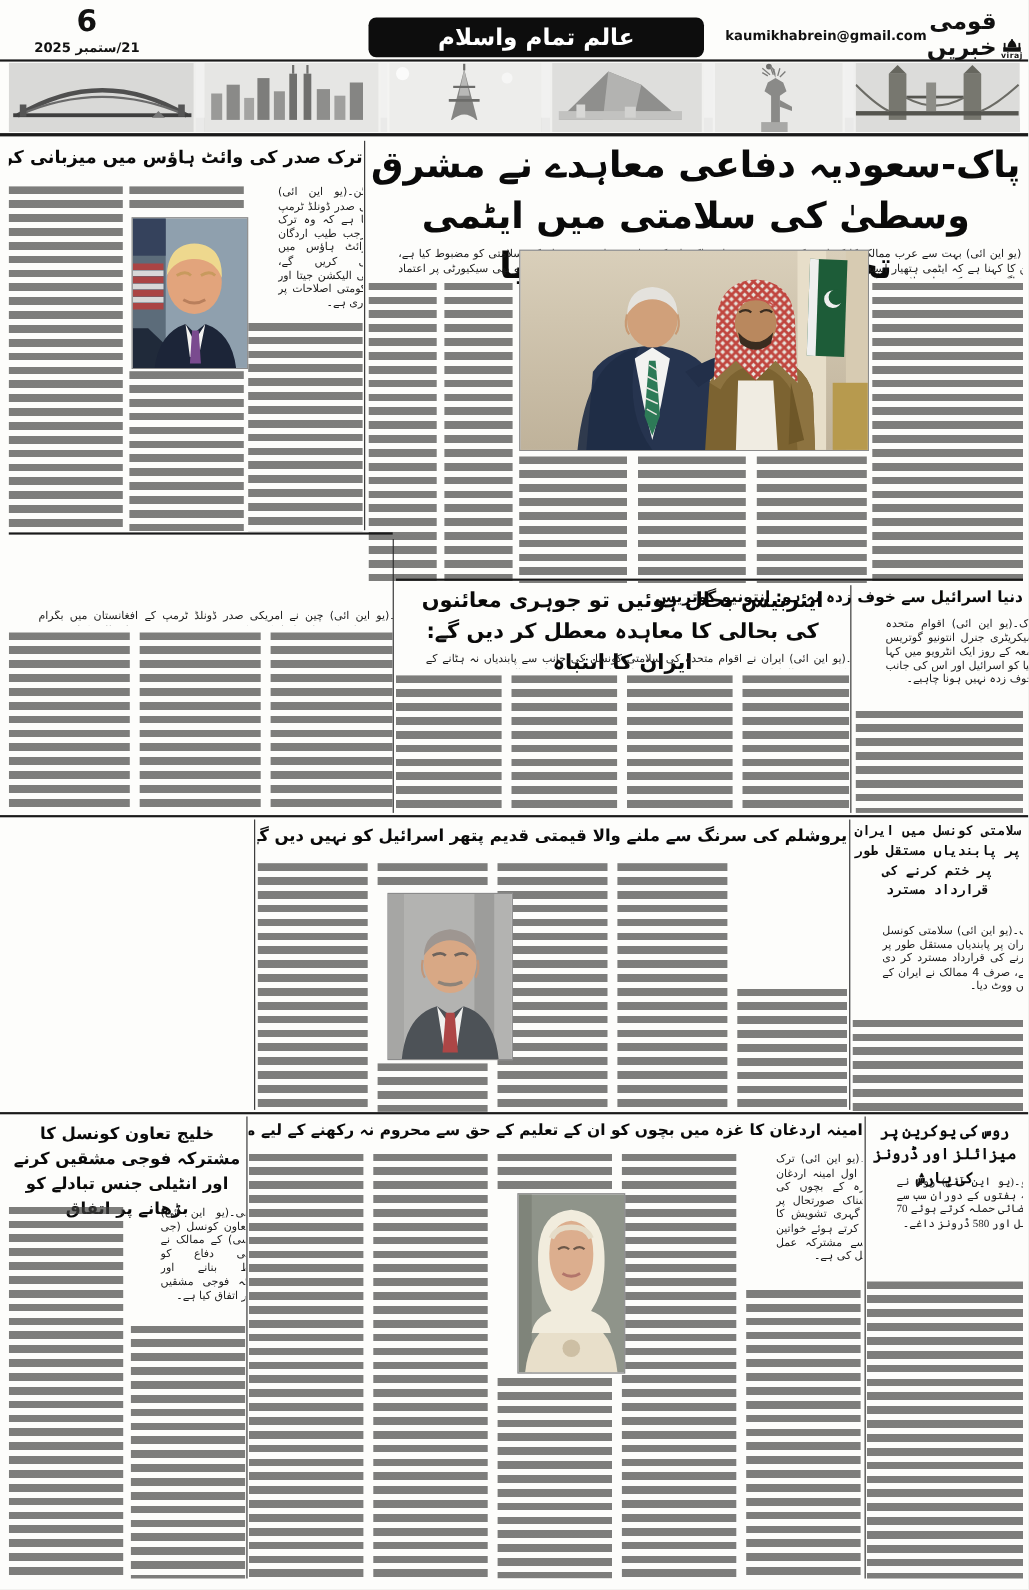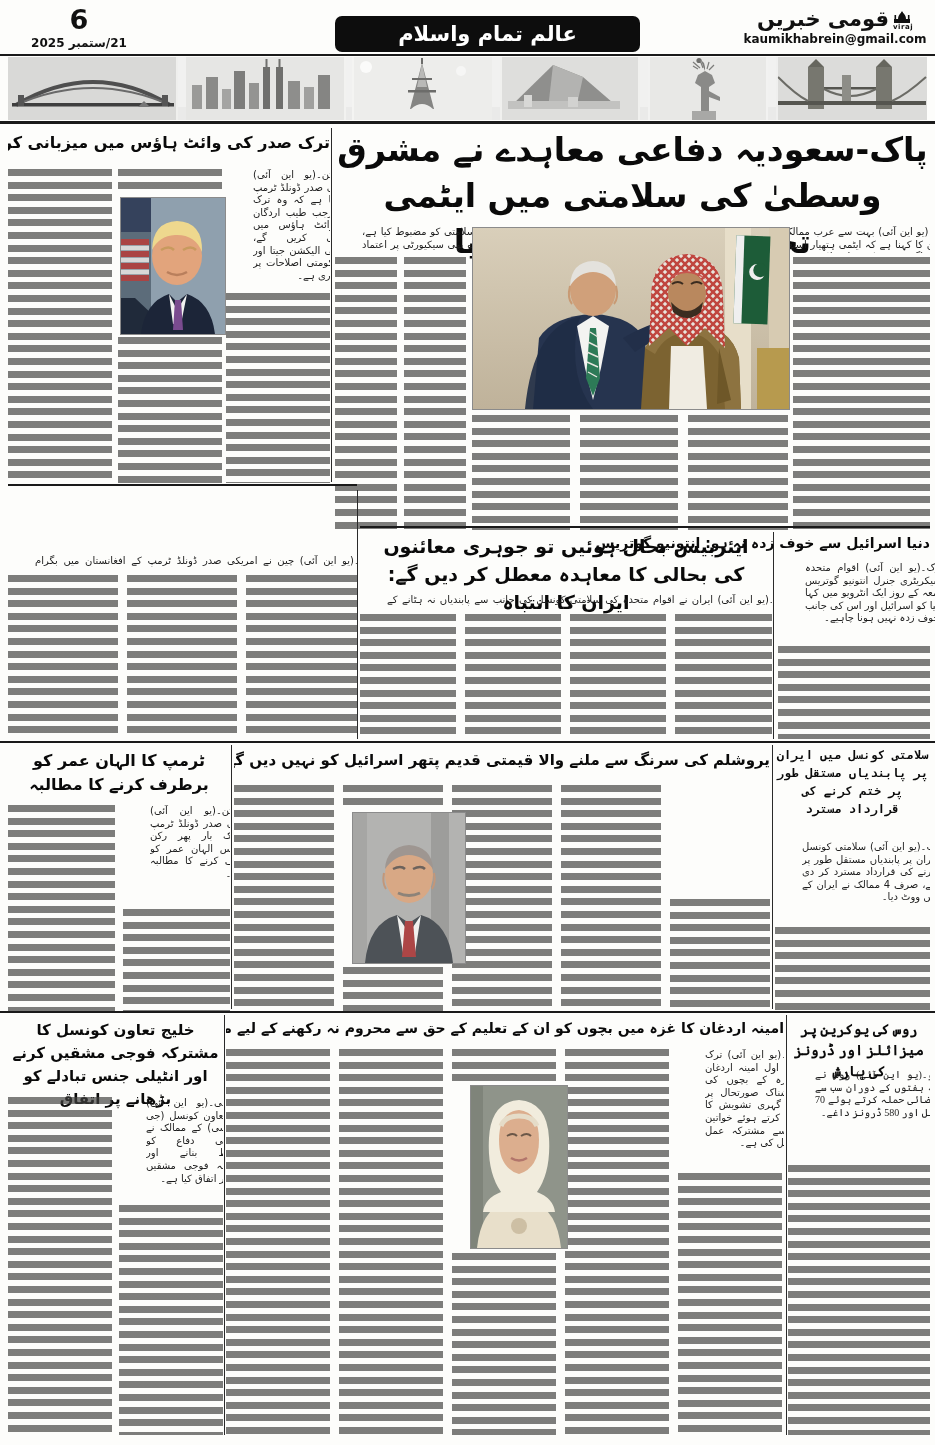--- a/index.html
+++ b/index.html
@@ -26,24 +26,24 @@
   .photo{position:absolute;border:1px solid #8b8b8b;background:#ccc;overflow:hidden;}
   .photo svg{display:block;}
   
   .pagenum{font-size:27px;font-weight:bold;line-height:1;}
   .pagedate{font-size:12px;font-weight:bold;margin-top:3px;}
   .secbar{
     background:#0d0d0d;color:#fff;border-radius:7px;
     display:flex;align-items:center;justify-content:center;
     font-weight:bold;font-size:21px;letter-spacing:1px;
   }
-  .masthead{display:flex;flex-direction:column;align-items:center;}
+  .masthead{display:flex;flex-direction:row;align-items:center;}
   .mastrow{display:flex;align-items:flex-end;gap:4px;direction:ltr;}
   .mastname{font-size:21px;font-weight:bold;direction:rtl;}
-  .viraj{display:flex;flex-direction:column;align-items:flex-start;line-height:1;}
+  .viraj{display:flex;flex-direction:column;align-items:center;line-height:1;}
   .viraj .vtxt{font-size:7px;font-weight:bold;letter-spacing:.5px;direction:ltr;}
   .mastemail{font-size:12px;font-weight:bold;direction:ltr;margin-top:1px;}
 </style>
 </head>
 <body>
 
 <div class="page">
 
   <div class="abs" style="left:14px;top:6px;width:130px;text-align:center;">
     <div class="pagenum">6</div>
@@ -263,26 +263,20 @@
   <div class="vr" style="left:773px;top:532px;height:207px;"></div>
 
   <div class="art" style="left:740px;top:528px;width:190px;height:213px;overflow:visible;">
     <div class="h nw" style="right:0;top:6px;width:190px;font-size:14px;text-align:right;">دنیا اسرائیل سے خوف زدہ نہ ہو: انتونیو گوتریس</div>
     <div class="lead" style="left:38px;top:34px;width:152px;height:80px;">نیویارک۔(یو این آئی) اقوام متحدہ کے سیکریٹری جنرل انتونیو گوتریس نے جمعہ کے روز ایک انٹرویو میں کہا کہ دنیا کو اسرائیل اور اس کی جانب سے خوف زدہ نہیں ہونا چاہیے۔</div>
     <div class="fill" style="left:38px;top:118px;width:152px;height:93px;"></div>
   </div>
 
   <div class="hr" style="left:0;top:741px;width:935px;height:1.5px;"></div>
 
-  <div class="art" style="left:8px;top:743px;width:222px;height:268px;">
-    <div class="h" style="left:8px;top:6px;width:206px;font-size:16px;line-height:24px;">ٹرمپ کا الہان عمر کو برطرف کرنے کا مطالبہ</div>
-    <div class="lead" style="left:115px;top:62px;width:107px;height:100px;">واشنگٹن۔(یو این آئی) امریکی صدر ڈونلڈ ٹرمپ نے ایک بار پھر رکن کانگریس الہان عمر کو برطرف کرنے کا مطالبہ کیا ہے۔</div>
-    <div class="fill" style="left:115px;top:166px;width:107px;height:102px;"></div>
-    <div class="fill" style="left:0;top:62px;width:107px;height:206px;"></div>
-  </div>
 
   <div class="vr" style="left:231px;top:745px;height:264px;"></div>
 
   <div class="art" style="left:234px;top:743px;width:536px;height:268px;">
     <div class="h nw" style="left:0;top:8px;width:536px;font-size:15px;">یروشلم کی سرنگ سے ملنے والا قیمتی قدیم پتھر اسرائیل کو نہیں دیں گے: اردگان</div>
     <div class="fill" style="left:436px;top:156px;width:100px;height:112px;"></div>
     <div class="fill" style="left:327px;top:42px;width:100px;height:226px;"></div>
     <div class="fill" style="left:218px;top:42px;width:100px;height:226px;"></div>
     <div class="fill" style="left:109px;top:42px;width:100px;height:24px;"></div>
     <div class="photo" style="left:118px;top:69px;width:112px;height:150px;">

